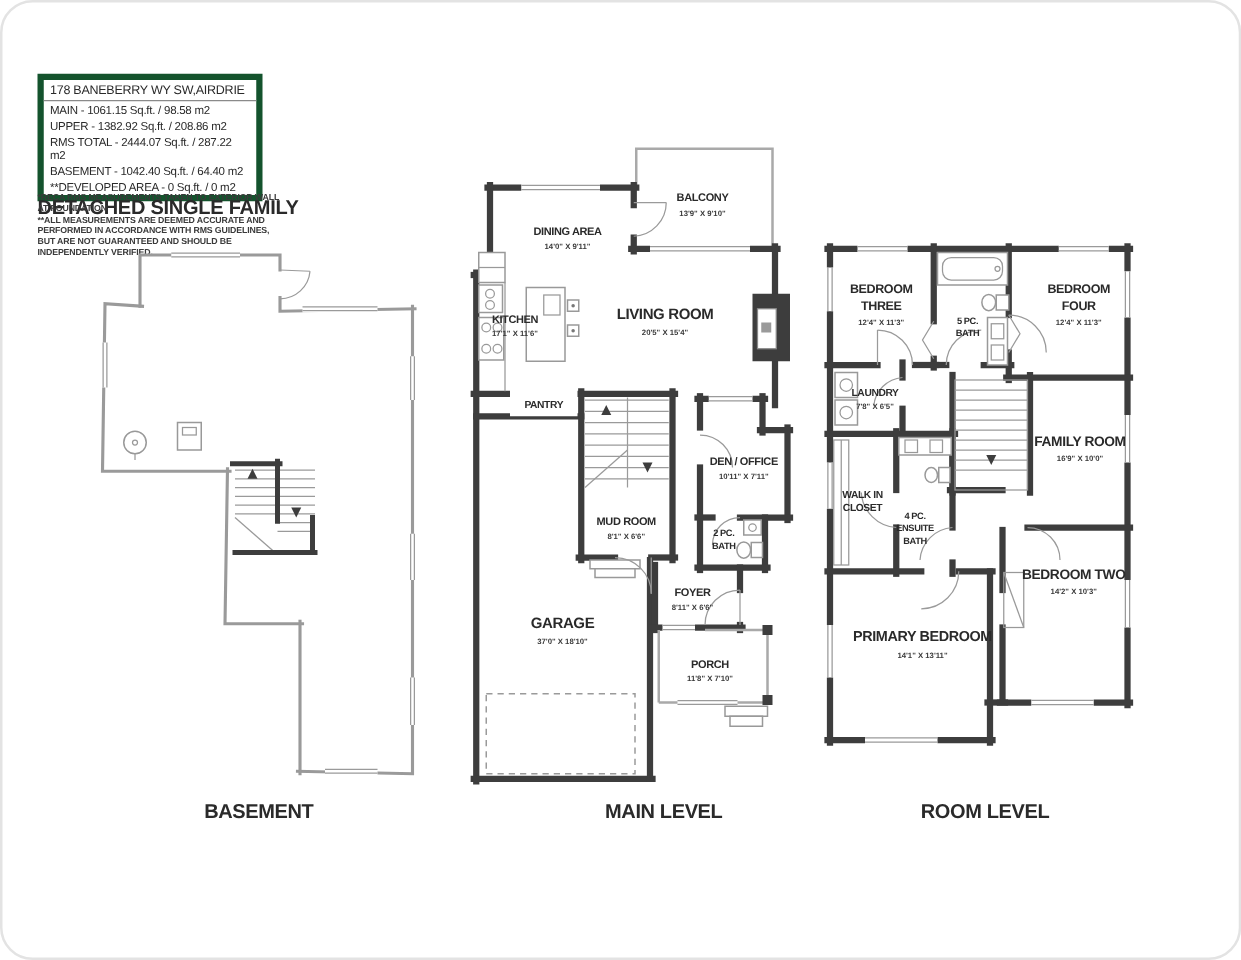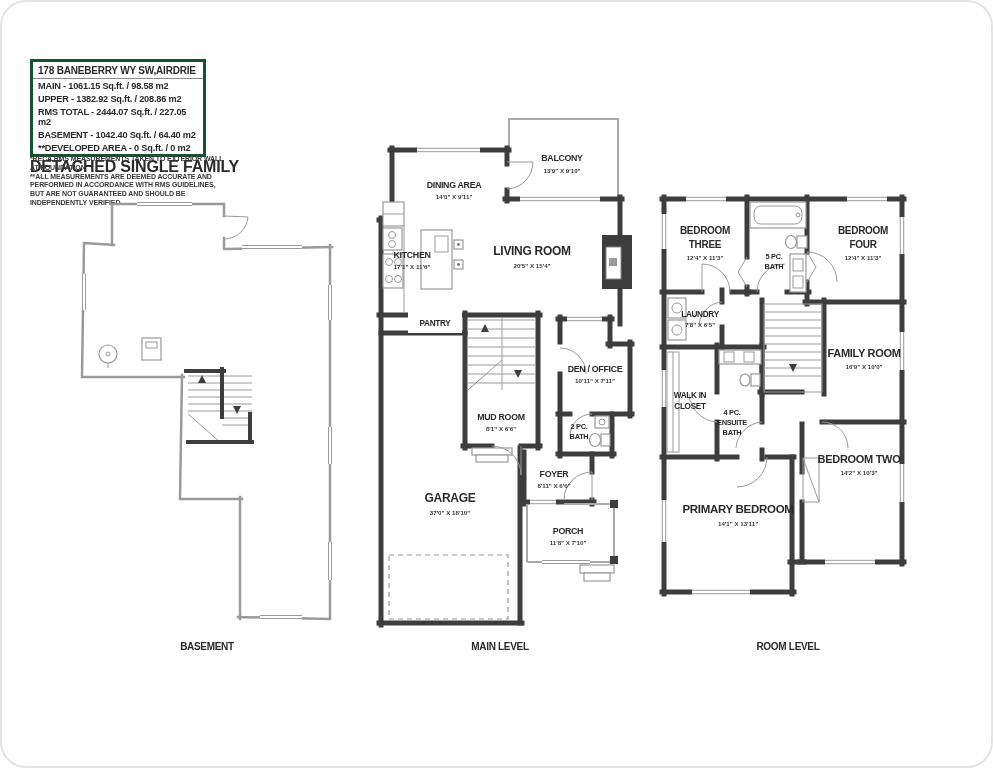--- a/index.html
+++ b/index.html
@@ -1,27 +1,27 @@
 <!DOCTYPE html>
 <html><head>
 <meta charset="utf-8">
 <style>
   html,body{margin:0;padding:0;background:#fff;}
   .canvas{position:relative;width:993px;height:768px;background:#fff;
           border:2px solid #e3e3e3;border-radius:26px;box-sizing:border-box;
           font-family:"Liberation Sans",sans-serif;overflow:hidden;}
   .abs{position:absolute;}
-  .info-box{left:28px;top:57px;width:170px;border:3px solid #14532d;background:#fff;
-            color:#2a2a2a;font-weight:700;letter-spacing:-0.2px;}
+  .info-box{left:28px;top:57px;width:170px;border:5px solid #14532d;background:#fff;
+            color:#2a2a2a;font-weight:400;letter-spacing:-0.2px;}
   .info-box .addr{font-size:10px;padding:3px 5px 2px 5px;border-bottom:1px solid #8a8a8a;}
   .info-box .line{font-size:9.2px;padding:1.5px 5px;}
   .prop-type{left:28px;top:156px;font-size:16px;font-weight:700;color:#2a2a2a;letter-spacing:-0.2px;}
   .disclaimer{left:28px;top:153px;color:#3a3a3a;font-weight:700;font-size:7px;
               line-height:8.8px;letter-spacing:-0.1px;}
-  .level-label{top:639px;transform:translateX(-50%);font-size:10px;font-weight:700;
+  .level-label{top:639px;transform:translateX(-50%);font-size:16px;font-weight:700;
                color:#2a2a2a;letter-spacing:-0.3px;white-space:nowrap;}
   svg text{font-family:"Liberation Sans",sans-serif;font-weight:700;fill:#2a2a2a;
            letter-spacing:-0.3px;text-anchor:middle;}
   svg text.dims{font-size:6.2px;fill:#3a3a3a;letter-spacing:0;}
   .wd{stroke:#3d3d3d;stroke-width:5;stroke-linecap:square;fill:none;}
   .wdb{stroke:#3d3d3d;stroke-width:4;stroke-linecap:square;fill:none;}
   .wt{stroke:#a9a9a9;stroke-width:2;fill:none;}
   .wb{stroke:#9a9a9a;stroke-width:2.5;stroke-linecap:square;fill:none;}
   .fx{stroke:#999;stroke-width:1.2;fill:#fff;}
   .fxl{stroke:#999;stroke-width:1;fill:none;}
@@ -31,36 +31,36 @@
 </style>
 </head>
 <body>
 
 <div class="canvas">
 
   <div class="abs info-box">
     <div class="addr">178 BANEBERRY WY SW,AIRDRIE</div>
     <div class="line">MAIN - 1061.15 Sq.ft. / 98.58 m2</div>
     <div class="line">UPPER - 1382.92 Sq.ft. / 208.86 m2</div>
-    <div class="line">RMS TOTAL - 2444.07 Sq.ft. / 227.05 m2</div>
+    <div class="line">RMS TOTAL - 2444.07 Sq.ft. / 287.22 m2</div>
     <div class="line">BASEMENT - 1042.40 Sq.ft. / 64.40 m2</div>
     <div class="line">**DEVELOPED AREA - 0 Sq.ft. / 0 m2</div>
   </div>
   <div class="abs prop-type">DETACHED SINGLE FAMILY</div>
   <div class="abs disclaimer">
     <div>*RECA RMS MEASUREMENTS TAKEN TO EXTERIOR WALL</div>
     <div>AT FOUNDATION</div>
     <div>**ALL MEASUREMENTS ARE DEEMED ACCURATE AND</div>
     <div>PERFORMED IN ACCORDANCE WITH RMS GUIDELINES,</div>
     <div>BUT ARE NOT GUARANTEED AND SHOULD BE</div>
     <div>INDEPENDENTLY VERIFIED.</div>
   </div>
 
   <div class="abs level-label" style="left:205px">BASEMENT</div>
-  <div class="abs level-label" style="left:498px">MAIN LEVEL</div>
+  <div class="abs level-label" style="left:529px">MAIN LEVEL</div>
   <div class="abs level-label" style="left:786px">ROOM LEVEL</div>
 
   <svg class="abs" style="left:0;top:0" width="993" height="768" viewBox="0 0 993 768">
 
     <g>
       <g>
         <path class="wb" d="M110,243 L110,202 L222,202 L222,214"></path>
         <path class="wb" d="M222,236 L222,247 L330,245"></path>
         <path class="wb" d="M328,243 L328,617 L236,615"></path>
         <path class="wb" d="M238,617 L238,495"></path>

